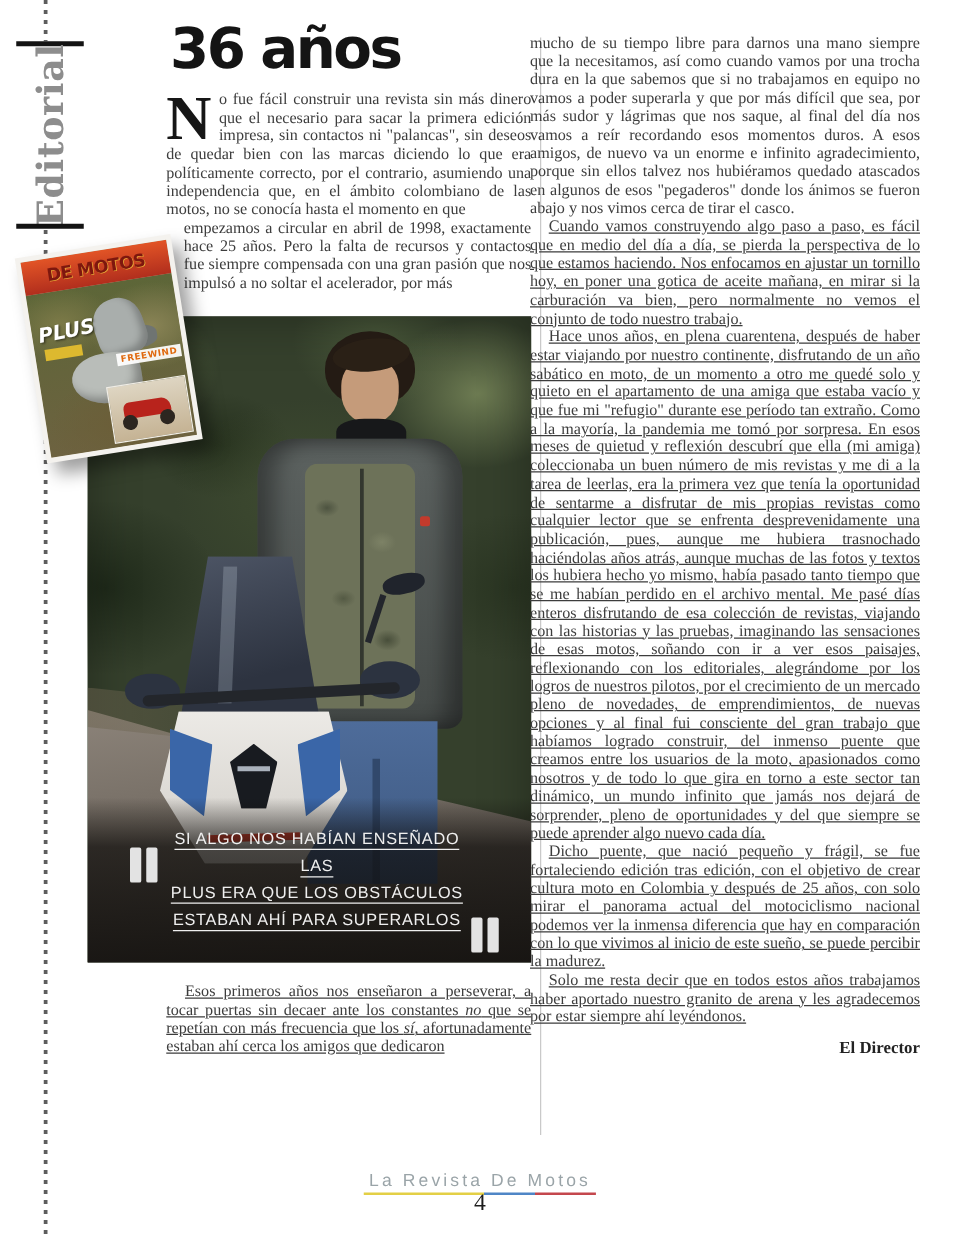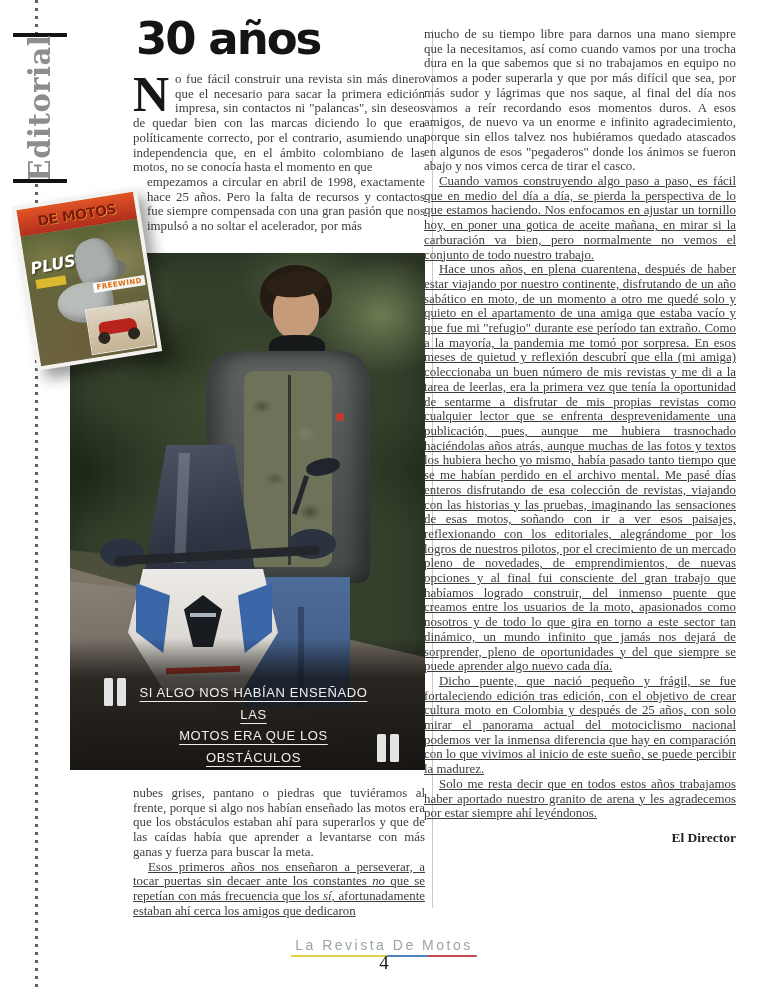--- a/index.html
+++ b/index.html
@@ -176,21 +176,21 @@
   
   .quote-band{
     position:absolute;left:0;right:0;bottom:0;height:132px;
     background:linear-gradient(to bottom,rgba(14,12,10,0) 0%,rgba(14,12,10,.70) 30%,rgba(14,12,10,.86) 100%);
   }
   .qmark{position:absolute;display:flex;gap:4px;}
   .qmark .qbar{width:9px;height:28px;background:#e3e3e3;border-radius:1.5px;}
   .qmark.open{left:34px;top:40px;}
   .qmark.close{right:26px;bottom:8px;}
   .quote-text{
-    position:absolute;left:64px;right:52px;top:44px;text-align:center;
+    position:absolute;left:64px;right:52px;top:22px;text-align:center;
     font-family:"Liberation Sans",sans-serif;font-size:13px;letter-spacing:0.6px;
     color:#efefef;line-height:21.5px;
   }
   .quote-text div{text-decoration:underline;text-underline-offset:4px;text-decoration-thickness:1px;}
   
   .footer-brand-wrap{position:absolute;left:0;right:0;top:936px;text-align:center;z-index:2;}
   .footer-brand{
     display:inline-block;font-family:"Liberation Sans",sans-serif;font-size:14px;
     letter-spacing:2.5px;color:#9aa4a8;padding:0 4px 4px 4px;
     background-image:linear-gradient(to right,#e3cf45 0 52%,#4f86c6 52% 74%,#c4474d 74% 100%);
@@ -203,21 +203,21 @@
 <body>
 
 <div class="dots-line"></div>
 
 <div class="editorial">
   <div class="bar top"></div>
   <div class="editorial-text">Editorial</div>
   <div class="bar bottom"></div>
 </div>
 
-<div class="title">30 años</div>
+<div class="title">36 años</div>
 
 <div class="col-left body-text">
   <p><span class="dropcap">N</span><span>o fue fácil construir una revista sin más dinero que el necesario para sacar la primera edición impresa, sin contactos ni "palancas", sin deseos de quedar bien con las marcas diciendo lo que era políticamente correcto, por el contrario, asumiendo una independencia que, en el ámbito colombiano de las motos, no se conocía hasta el momento en que</span></p>
   <p class="shifted">empezamos a circular en abril de 1998, exactamente hace 25 años.  Pero la falta de recursos y contactos fue siempre compensada con una gran pasión que nos impulsó a no soltar el acelerador, por más</p>
 </div>
 
 <div class="cover">
   <div class="cover-inner">
     <div class="cover-photo">
       <div class="scoot-seat"></div>
@@ -269,32 +269,31 @@
   <div class="headlight"></div>
   <div class="headlight-slit"></div>
 
   <div class="quote-band">
     <div class="qmark open">
       <div class="qbar"></div>
         <div class="qbar"></div>
     </div>
     <div class="quote-text">
       <div>SI ALGO NOS HABÍAN ENSEÑADO LAS</div>
-      <div>MOTOS ERA QUE LOS OBSTÁCULOS</div>
+      <div>PLUS ERA QUE LOS OBSTÁCULOS</div>
       <div>ESTABAN AHÍ PARA SUPERARLOS</div>
     </div>
     <div class="qmark close">
       <div class="qbar"></div>
         <div class="qbar"></div>
     </div>
   </div>
 </div>
 
 <div class="col-left-bottom body-text">
-  <p>nubes grises, pantano o piedras que tuviéramos al frente, porque si algo nos habían enseñado las motos era que los obstáculos estaban ahí para superarlos y que de las caídas había que aprender a levantarse con más ganas y fuerza para buscar la meta.</p>
   <p class="indent">Esos primeros años nos enseñaron a perseverar, a tocar puertas sin decaer ante los constantes <i>no</i> que se repetían con más frecuencia que los <i>sí</i>, afortunadamente estaban ahí cerca los amigos que dedicaron</p>
 </div>
 
 <div class="divider"></div>
 
 <div class="col-right body-text">
   <p>mucho de su tiempo libre para darnos una mano siempre que la necesitamos, así como cuando vamos por una trocha dura en la que sabemos que si no trabajamos en equipo no vamos a poder superarla y que por más difícil que sea, por más sudor y lágrimas que nos saque, al final del día nos vamos a reír recordando esos momentos duros.  A esos amigos, de nuevo va un enorme e infinito agradecimiento, porque sin ellos talvez nos hubiéramos quedado atascados en algunos de esos "pegaderos" donde los ánimos se fueron abajo y nos vimos cerca de tirar el casco.</p>
   <p class="indent">Cuando vamos construyendo algo paso a paso, es fácil que en medio del día a día, se pierda la perspectiva de lo que estamos haciendo. Nos enfocamos en ajustar un tornillo hoy, en poner una gotica de aceite mañana, en mirar si la carburación va bien, pero normalmente no vemos el conjunto de todo nuestro trabajo.</p>
   <p class="indent">Hace unos años, en plena cuarentena, después de haber estar viajando por nuestro continente, disfrutando de un año sabático en moto, de un momento a otro me quedé solo y quieto en el apartamento de una amiga que estaba vacío y que fue mi "refugio" durante ese período tan extraño. Como a la mayoría, la pandemia me tomó por sorpresa.  En esos meses de quietud y reflexión descubrí que ella (mi amiga) coleccionaba un buen número de mis revistas y me di a la tarea de leerlas, era la primera vez que tenía la oportunidad de sentarme a disfrutar de mis propias revistas como cualquier lector que se enfrenta desprevenidamente una publicación, pues, aunque me hubiera trasnochado haciéndolas años atrás, aunque muchas de las fotos y textos los hubiera hecho yo mismo, había pasado tanto tiempo que se me habían perdido en el archivo mental.  Me pasé días enteros disfrutando de esa colección de revistas, viajando con las historias y las pruebas, imaginando las sensaciones de esas motos, soñando con ir a ver esos paisajes, reflexionando con los editoriales, alegrándome por los logros de nuestros pilotos, por el crecimiento de un mercado pleno de novedades, de emprendimientos, de nuevas opciones y al final fui consciente del gran trabajo que habíamos logrado construir, del inmenso puente que creamos entre los usuarios de la moto, apasionados como nosotros y de todo lo que gira en torno a este sector tan dinámico, un mundo infinito que jamás nos dejará de sorprender, pleno de oportunidades y del que siempre se puede aprender algo nuevo cada día.</p>
   <p class="indent">Dicho puente, que nació pequeño y frágil, se fue fortaleciendo edición tras edición, con el objetivo de crear cultura moto en Colombia y después de 25 años, con solo mirar el panorama actual del motociclismo nacional podemos ver la inmensa diferencia que hay en comparación con lo que vivimos al inicio de este sueño, se puede percibir la madurez.</p>

